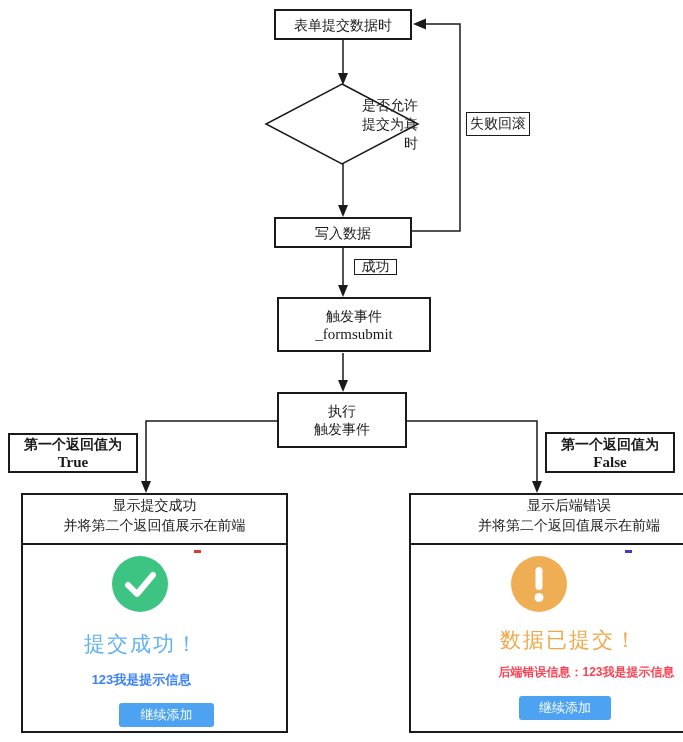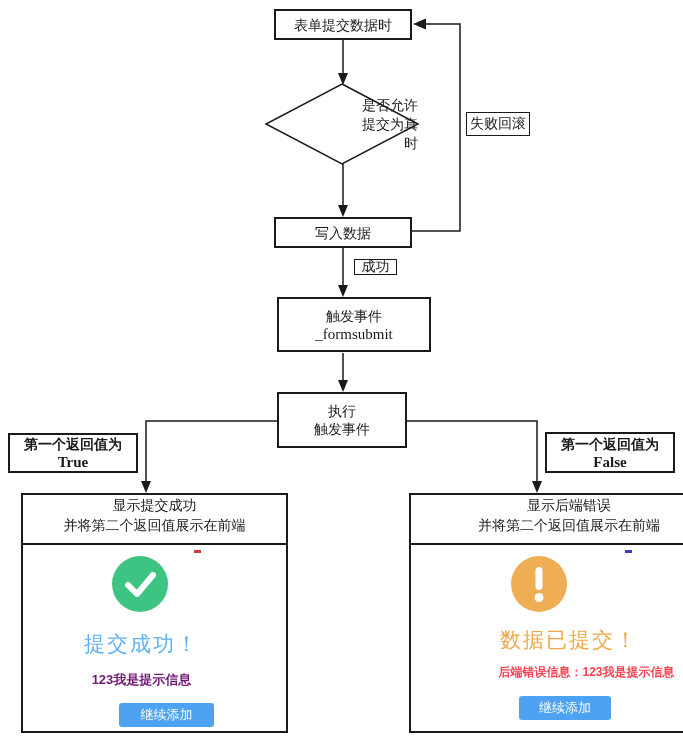--- a/index.html
+++ b/index.html
@@ -46,21 +46,21 @@
   }
   .result-icon { position:absolute; width:56px; height:56px; }
   .result-title {
     position:absolute; left:0; right:0; text-align:center;
     font-size:21px; letter-spacing:2px; font-weight:400;
   }
   .result-title.blue   { color:var(--info-blue); }
   .result-title.orange { color:var(--title-orange); }
   .result-msg {
     position:absolute; left:0; right:0; text-align:center;
-    font-weight:bold; color:#701a75;
+    font-weight:bold; color:#3b82f6;
   }
   .result-msg.red { color:var(--error-red);margin-left:35px; }
   .cont-btn {
     position:absolute; height:24px; border:none; border-radius:3px;
     background:var(--button-blue); color:rgba(255,255,255,.95);
     font-size:13px; font-family:inherit; cursor:pointer; padding:0;margin-left:24px;
   }
   .dash { position:absolute; height:3px; width:7px; }
 </style>
 </head>

